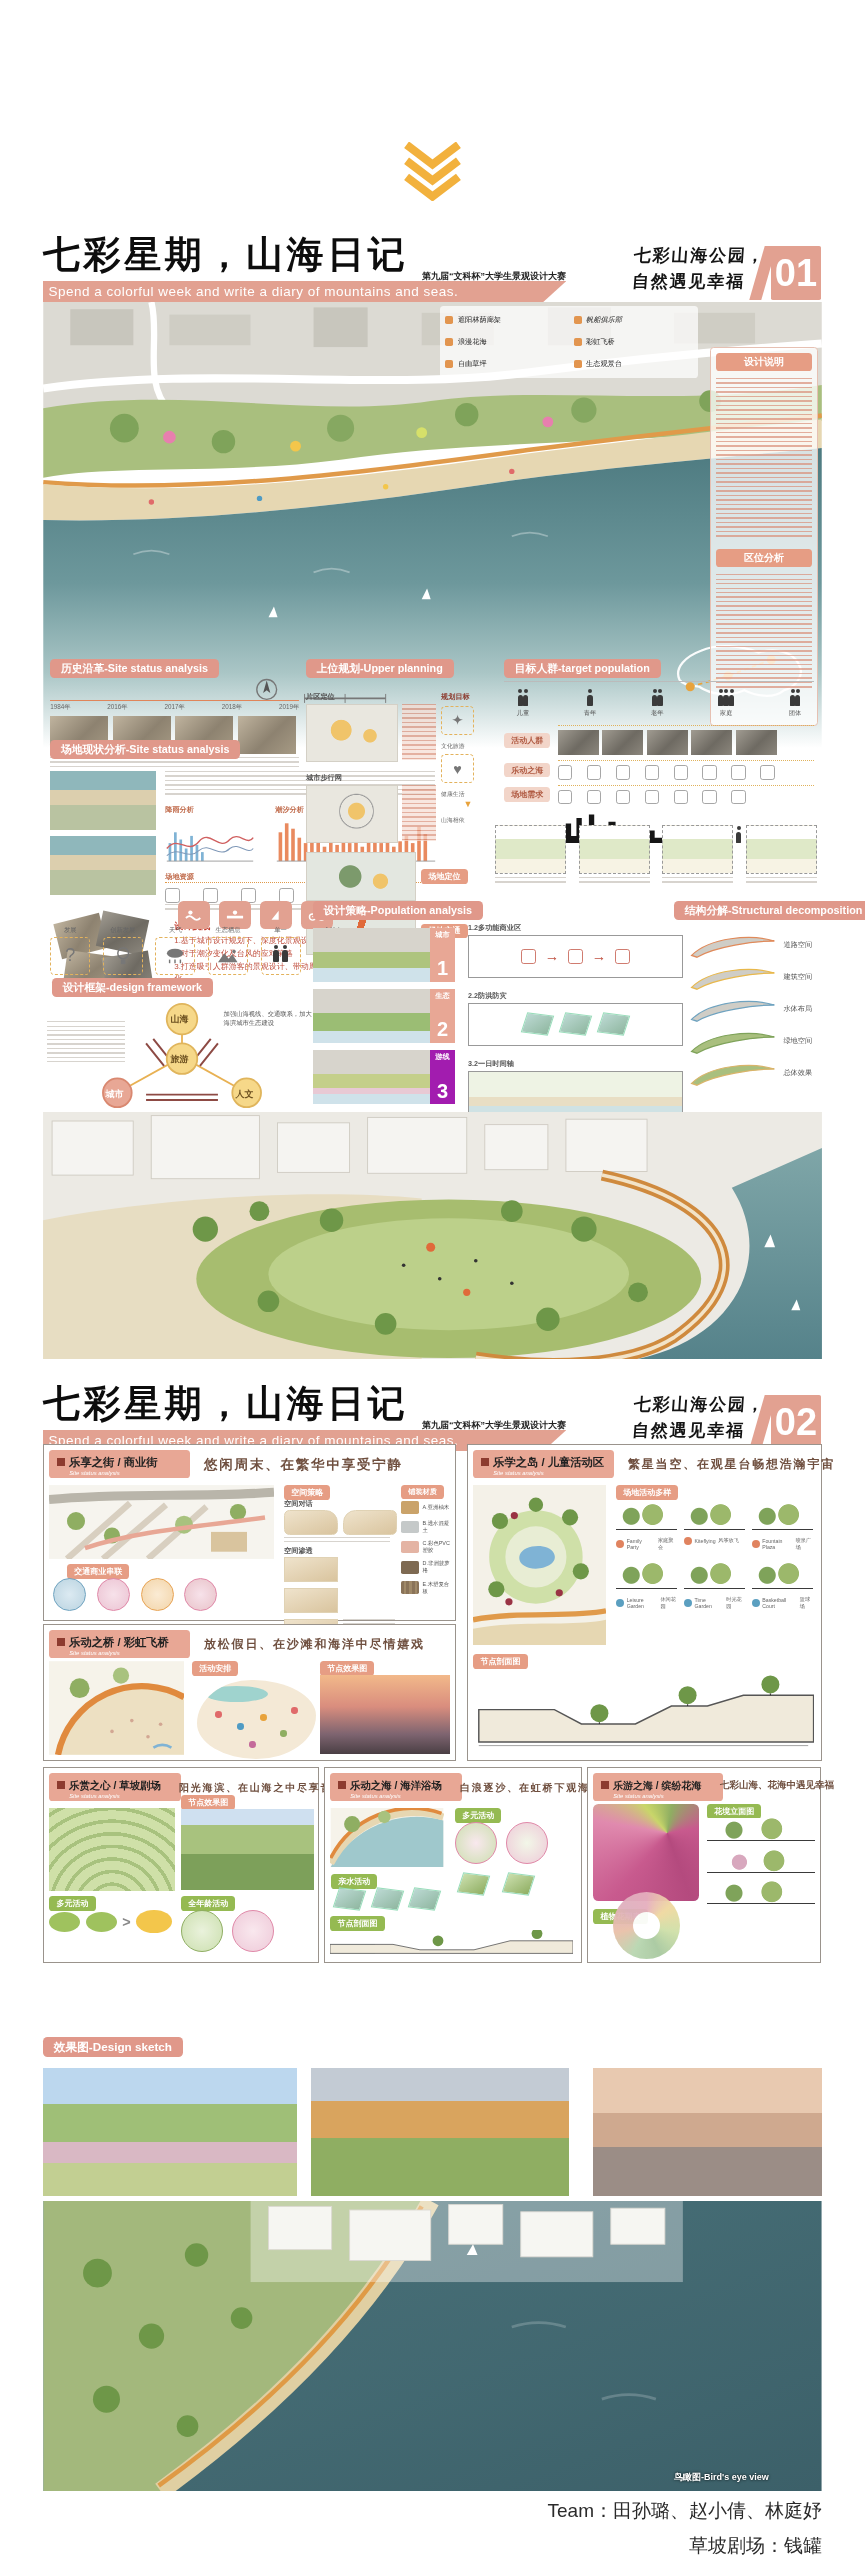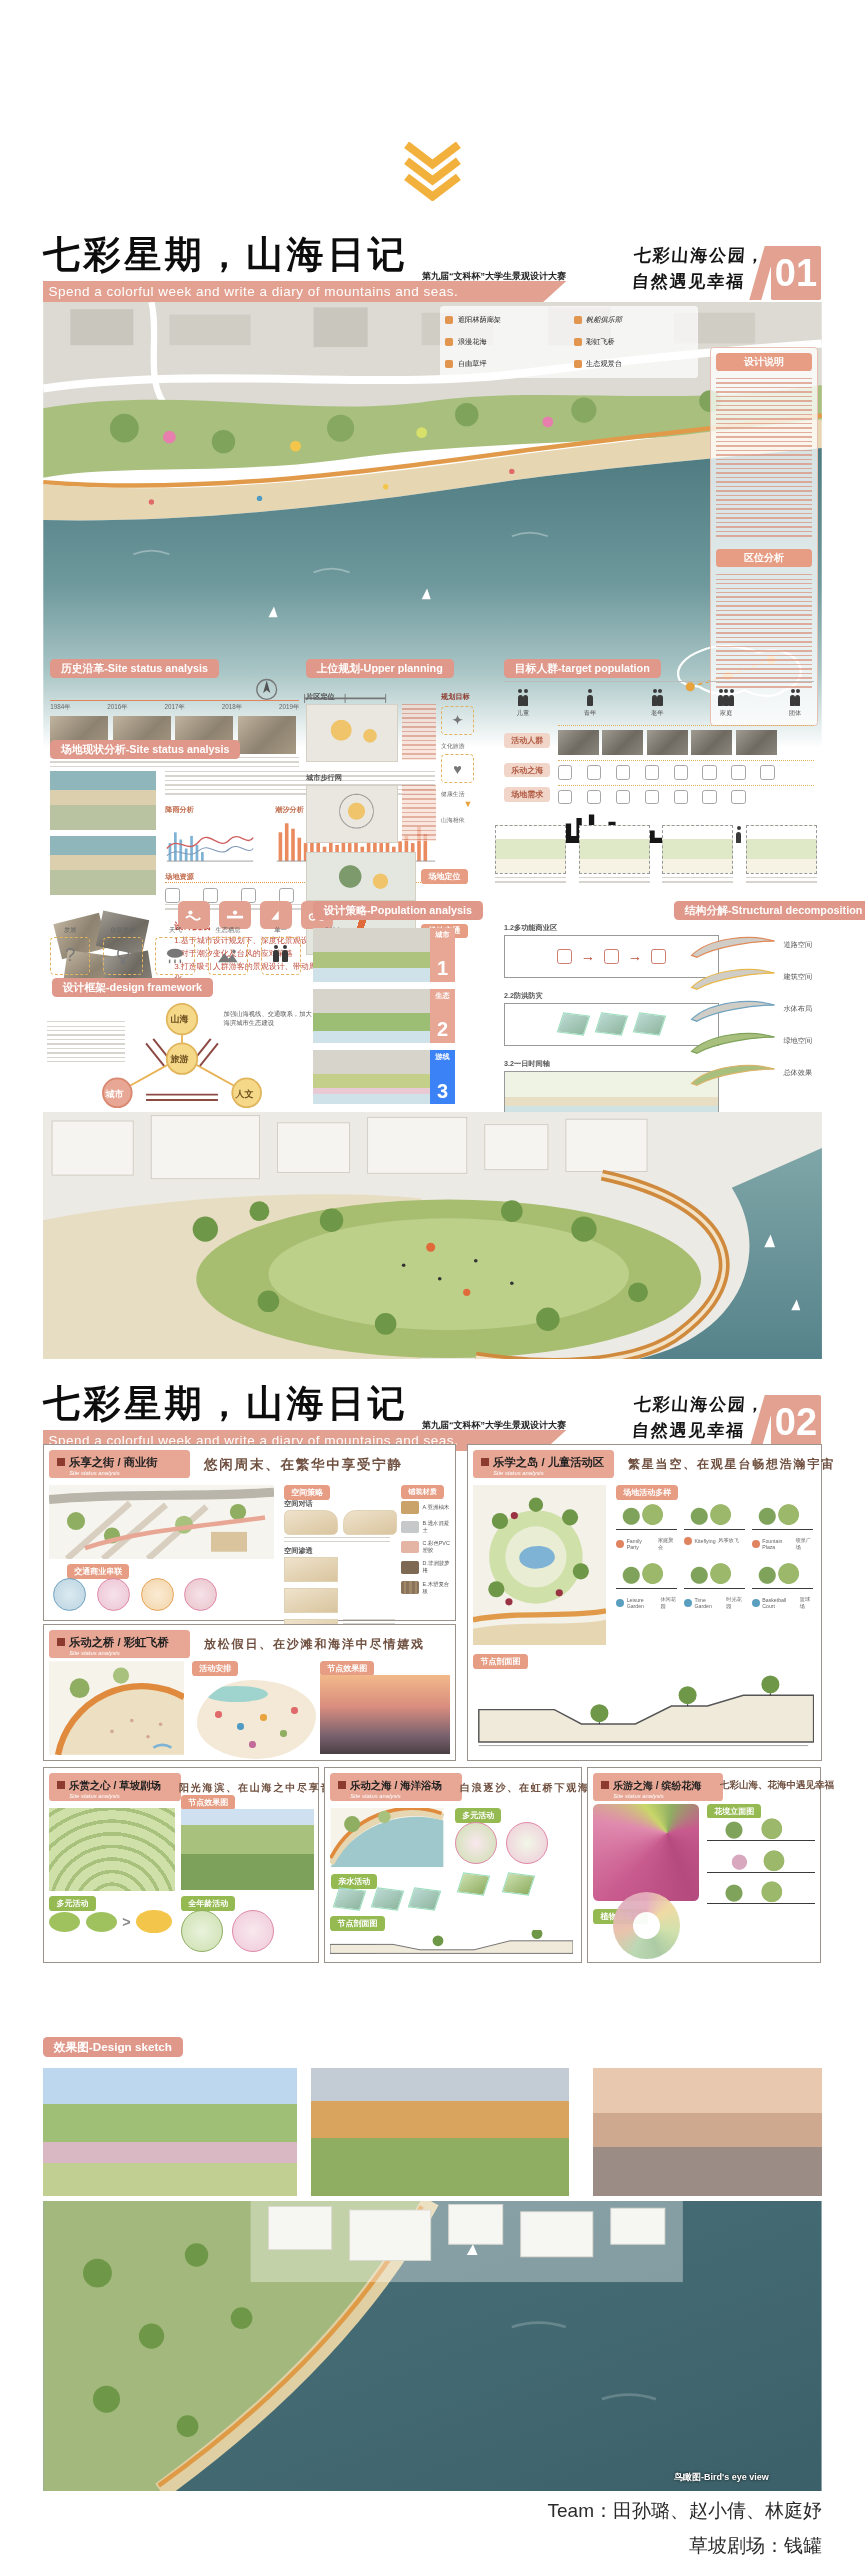--- a/index.html
+++ b/index.html
@@ -518,28 +518,28 @@
       </div>
       <div style="display:flex;height:54px;margin-bottom:7.2px;">
         <div style="flex:1;background:linear-gradient(180deg,#d7d4cc 0 45%,#9bbd74 45% 78%,#cfe2ea 78%);"></div>
         <div style="width:25px;background:#E8A795;display:flex;flex-direction:column;justify-content:space-between;align-items:center;padding:1.8px 0;">
           <span style="font-size:7.2px;color:#fff;font-weight:bold;">生态</span>
           <span style="font-size:20px;color:#fff;font-weight:bold;">2</span>
         </div>
       </div>
       <div style="display:flex;height:54px;">
         <div style="flex:1;background:linear-gradient(180deg,#d7d4cc 0 45%,#c4cf8a 45% 70%,#e8c9d4 70% 82%,#cfe2ea 82%);"></div>
-        <div style="width:25px;background:#3b82f6;display:flex;flex-direction:column;justify-content:space-between;align-items:center;padding:1.8px 0;">
+        <div style="width:25px;background:#a21caf;display:flex;flex-direction:column;justify-content:space-between;align-items:center;padding:1.8px 0;">
           <span style="font-size:7.2px;color:#fff;font-weight:bold;">游线</span>
           <span style="font-size:20px;color:#fff;font-weight:bold;">3</span>
         </div>
       </div>
     </div>
 
-    <div class="abs" style="left:425px;top:687px;width:215px;margin-left:36px;">
+    <div class="abs" style="left:425px;top:687px;width:215px;">
       <span class="cap">1.2多功能商业区</span>
       <div style="border:0.9px solid #999;height:41px;margin:1.8px 0 7.2px 0;display:flex;align-items:center;justify-content:center;gap:9px;">
         <span class="g" style="border-color:#C05040;"></span>
           <span style="color:#C05040;">→</span>
         <span class="g" style="border-color:#C05040;"></span>
           <span style="color:#C05040;">→</span>
         <span class="g" style="border-color:#C05040;"></span>
       </div>
       <span class="cap">2.2防洪防灾</span>
       <div style="border:0.9px solid #999;height:41px;margin:1.8px 0 7.2px 0;display:flex;align-items:center;justify-content:center;">

